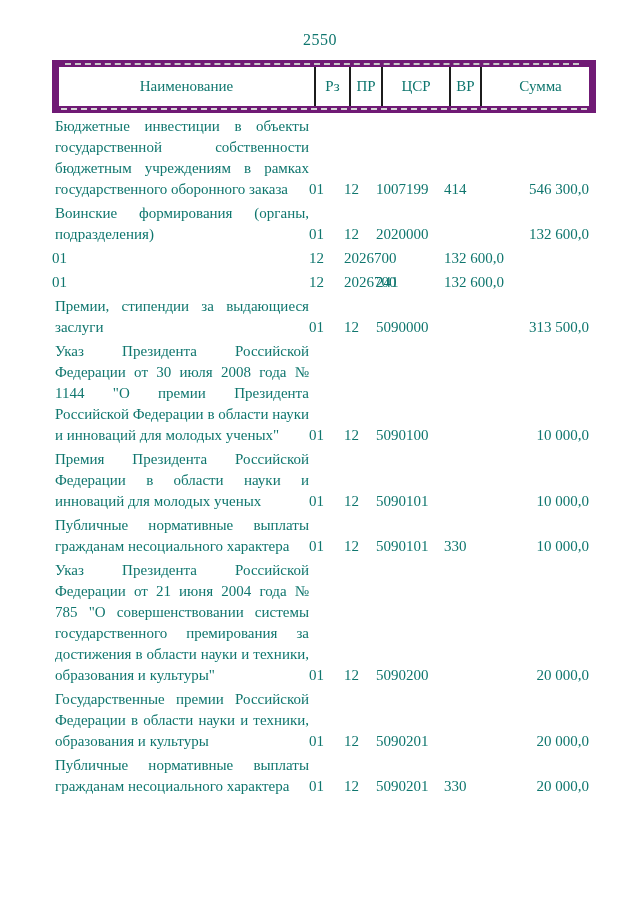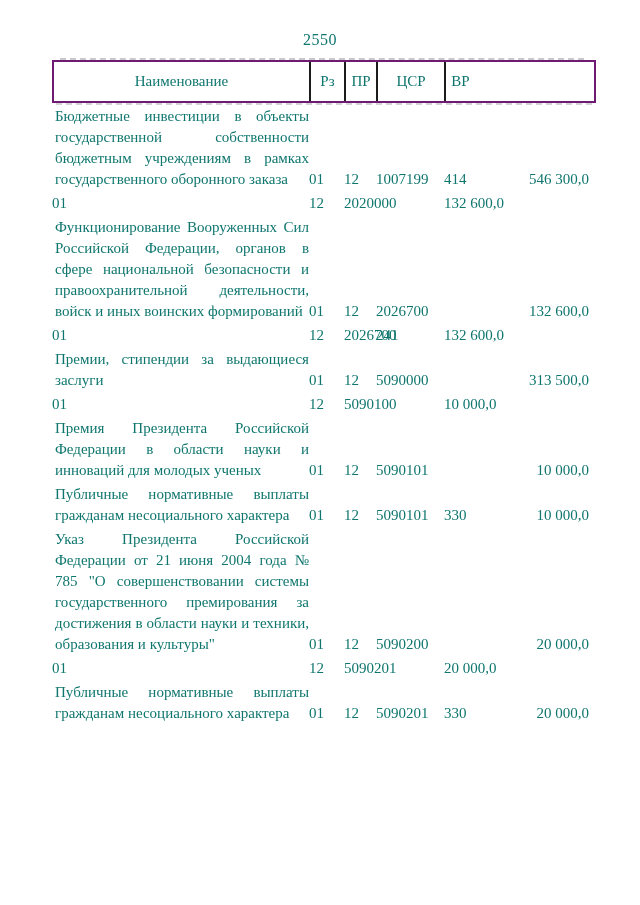--- a/index.html
+++ b/index.html
@@ -26,21 +26,21 @@
   .budget-table {
     margin-left: 52px;
     width: 544px;
   }
   
   .thead {
     position: relative;
     margin-top: 11px;
     display: grid;
     grid-template-columns: 255px 35px 32px 68px 31px 119px;
-    border: 2px solid #701a75;
+    border: 7px solid #701a75;
     box-sizing: border-box;
     width: 544px;
   }
   .thead::before {
     content: "";
     position: absolute;
     left: 6px; right: 10px; top: -4px;
     border-top: 2px dashed #c9c9c9;
   }
   .thead::after {
@@ -84,40 +84,41 @@
 <div class="page">
   <div class="page-number">2550</div>
 
   <div class="budget-table">
     <div class="thead">
       <div class="th">Наименование</div>
       <div class="th">Рз</div>
       <div class="th">ПР</div>
       <div class="th">ЦСР</div>
       <div class="th">ВР</div>
+      <div class="th">Сумма</div>
     </div>
 
     <div class="tbody" id="tbody">
         <div class="row">
           <div class="cell name">Бюджетные инвестиции в объекты государственной собственности бюджетным учреждениям в рамках государственного оборонного заказа</div>
           <div class="cell num">01</div>
           <div class="cell num">12</div>
           <div class="cell num">1007199</div>
           <div class="cell num">414</div>
           <div class="cell sum">546 300,0</div>
         </div>
         <div class="row">
+          <div class="cell name">Воинские формирования (органы, подразделения)</div>
           <div class="cell num">01</div>
           <div class="cell num">12</div>
           <div class="cell num">2020000</div>
           <div class="cell num"></div>
           <div class="cell sum">132 600,0</div>
         </div>
         <div class="row">
-          <div class="cell name">Функционирование Вооруженных Сил Российской Федерации, органов в сфере национальной безопасности и правоохранительной деятельности, войск и иных воинских формирований</div>
           <div class="cell num">01</div>
           <div class="cell num">12</div>
           <div class="cell num">2026700</div>
           <div class="cell num"></div>
           <div class="cell sum">132 600,0</div>
         </div>
         <div class="row">
           <div class="cell num">01</div>
           <div class="cell num">12</div>
           <div class="cell num">2026700</div>
@@ -126,20 +127,21 @@
         </div>
         <div class="row">
           <div class="cell name">Премии, стипендии за выдающиеся заслуги</div>
           <div class="cell num">01</div>
           <div class="cell num">12</div>
           <div class="cell num">5090000</div>
           <div class="cell num"></div>
           <div class="cell sum">313 500,0</div>
         </div>
         <div class="row">
+          <div class="cell name">Указ Президента Российской Федерации от 30 июля 2008 года № 1144 "О премии Президента Российской Федерации в области науки и инноваций для молодых ученых"</div>
           <div class="cell num">01</div>
           <div class="cell num">12</div>
           <div class="cell num">5090100</div>
           <div class="cell num"></div>
           <div class="cell sum">10 000,0</div>
         </div>
         <div class="row">
           <div class="cell name">Премия Президента Российской Федерации в области науки и инноваций для молодых ученых</div>
           <div class="cell num">01</div>
           <div class="cell num">12</div>
@@ -157,20 +159,21 @@
         </div>
         <div class="row">
           <div class="cell name">Указ Президента Российской Федерации от 21 июня 2004 года № 785 "О совершенствовании системы государственного премирования за достижения в области науки и техники, образования и культуры"</div>
           <div class="cell num">01</div>
           <div class="cell num">12</div>
           <div class="cell num">5090200</div>
           <div class="cell num"></div>
           <div class="cell sum">20 000,0</div>
         </div>
         <div class="row">
+          <div class="cell name">Государственные премии Российской Федерации в области науки и техники, образования и культуры</div>
           <div class="cell num">01</div>
           <div class="cell num">12</div>
           <div class="cell num">5090201</div>
           <div class="cell num"></div>
           <div class="cell sum">20 000,0</div>
         </div>
         <div class="row">
           <div class="cell name">Публичные нормативные выплаты гражданам несоциального характера</div>
           <div class="cell num">01</div>
           <div class="cell num">12</div>

